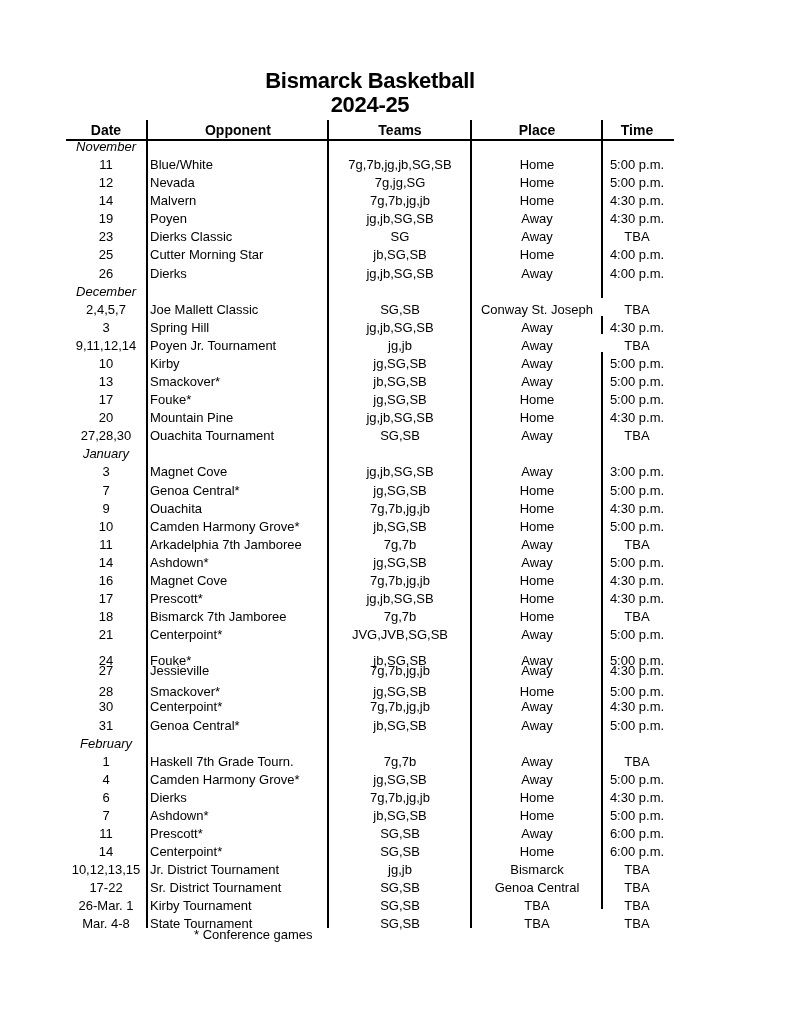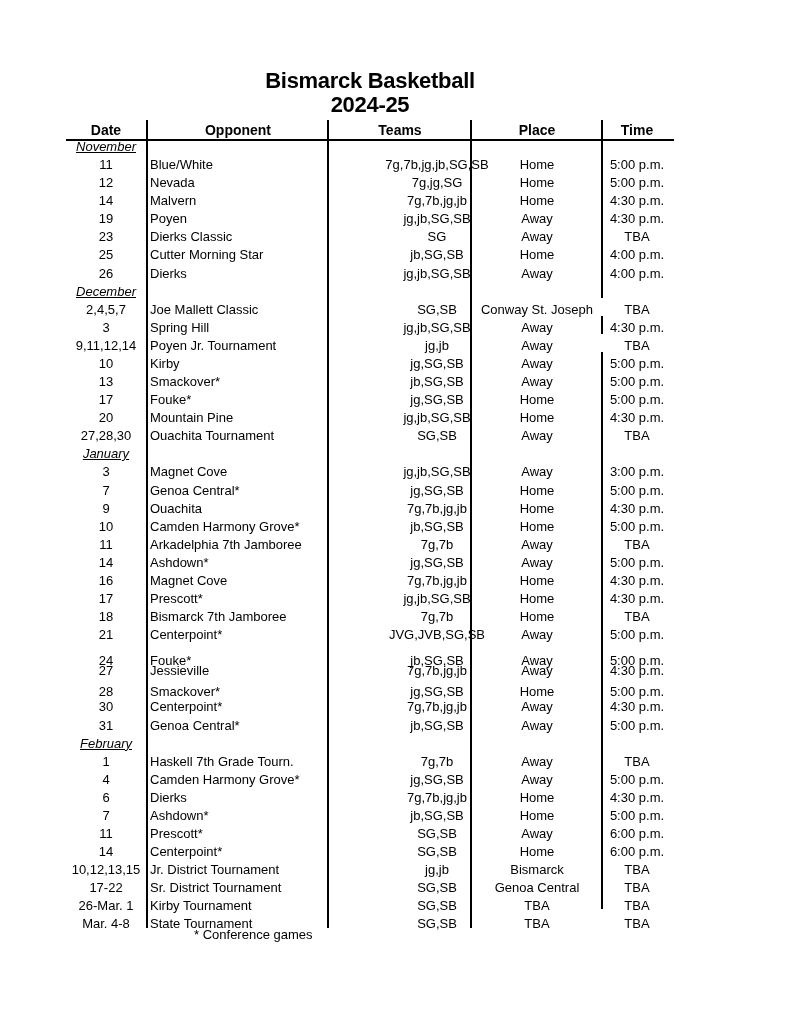--- a/index.html
+++ b/index.html
@@ -9,24 +9,24 @@
            font-size:22px; letter-spacing:-0.3px; }
   #t1 { top:68px; }
   #t2 { top:92px; }
   .hdr { position:absolute; top:122px; font-weight:bold; font-size:14px; text-align:center; }
   .hline { position:absolute; left:66px; width:608px; top:139px; height:2px; background:#000; }
   .vline { position:absolute; width:2px; background:#000; }
   .row { position:absolute; left:0; width:791px; height:18px; font-size:13px; line-height:18px; }
   .c { position:absolute; top:0; white-space:nowrap; }
   .cd { left:66px; width:80px; text-align:center; }
   .co { left:150px; text-align:left; }
-  .ct { left:330px; width:140px; text-align:center;padding-left:37px; }
+  .ct { left:330px; width:140px; text-align:center; }
   .cp { left:472px; width:130px; text-align:center; }
   .cm { left:604px; width:66px; text-align:center; }
-  .month { font-style:italic; text-decoration:underline; }
+  .month { font-style:italic; }
   .foot { position:absolute; left:150px; top:927px; font-size:13px;margin-left:44px; }
 </style>
 </head>
 <body>
 
 <div id="t1" class="title">Bismarck Basketball</div>
 <div id="t2" class="title">2024-25</div>
 
 <div class="hdr" style="left:66px;width:80px;">Date</div>
 <div class="hdr" style="left:148px;width:180px;">Opponent</div>

